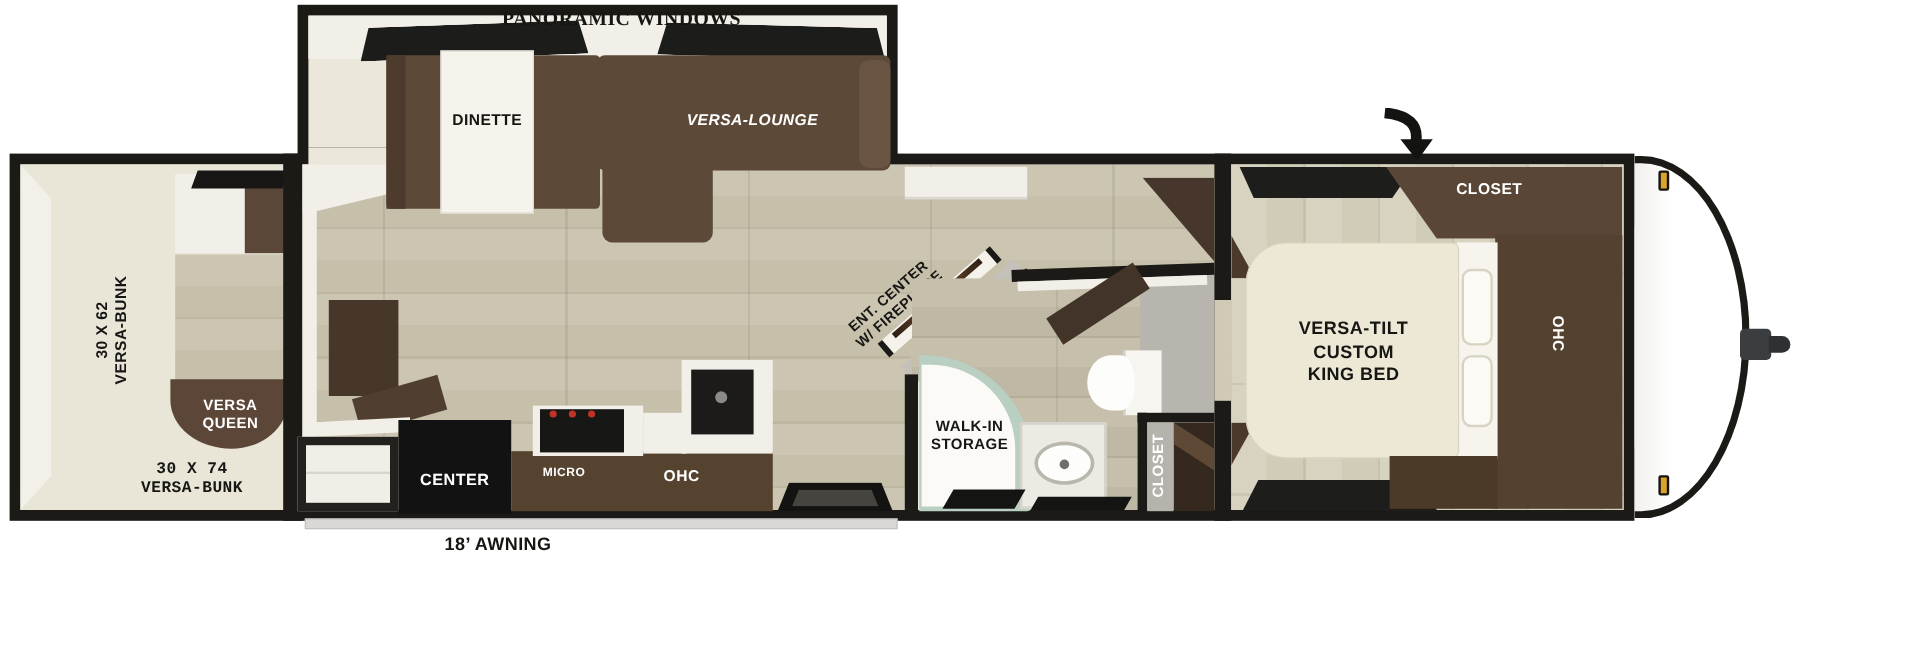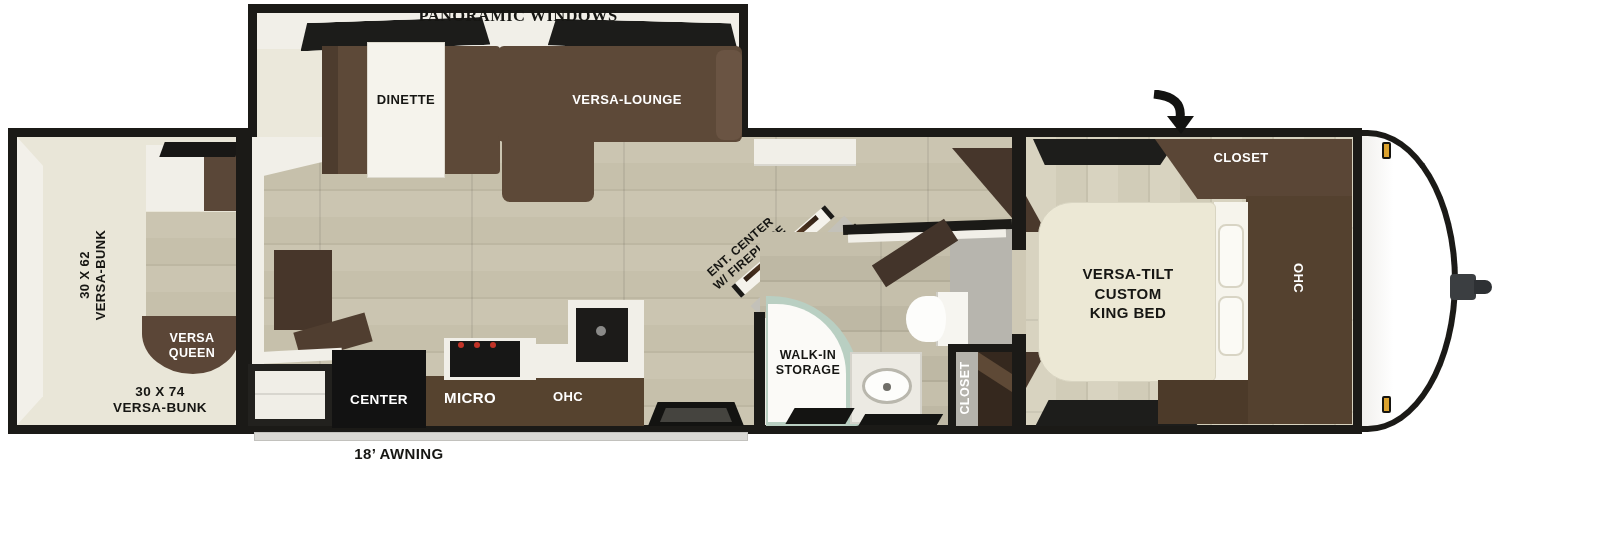--- a/index.html
+++ b/index.html
@@ -44,56 +44,56 @@
   <div class="abs planks-h" style="left:146px;top:212px;width:92px;height:112px;"></div>
   <div class="abs white-face" style="left:146px;top:145px;width:92px;height:66px;"></div>
   <div class="abs" style="left:204px;top:145px;width:34px;height:66px;background:#5a4738;"></div>
   <div class="abs" style="left:162px;top:142px;width:76px;height:15px;background:#181715;transform:skewX(-20deg);"></div>
   <div class="abs lbl" style="left:22px;top:255px;width:150px;height:40px;font-size:13px;transform:rotate(-90deg);">30 X 62
 VERSA-BUNK</div>
   <div class="abs" style="left:142px;top:316px;width:98px;height:58px;background:#5b4637;
               border-radius:0 0 48% 52% / 0 0 70% 70%;"></div>
   <div class="abs lbl lbl-w" style="left:147px;top:331px;width:90px;font-size:12.5px;">VERSA
 QUEEN</div>
-  <div class="abs lbl" style="left:95px;top:384px;width:130px;font-size:13.5px;">30 X 74
+  <div class="abs lbl" style="left:95px;top:384px;width:130px;font-size:13.5px;font-family:Liberation Mono, monospace;">30 X 74
 VERSA-BUNK</div>
 
   <div class="abs wall" style="left:236px;top:128px;width:16px;height:306px;"></div>
 
   <div class="abs white-face" style="left:252px;top:137px;width:12px;height:288px;"></div>
   <div class="abs white-face" style="left:252px;top:137px;width:88px;height:40px;
               clip-path:polygon(0 0,100% 0,100% 52%,8% 100%,0 100%);"></div>
   <div class="abs" style="left:274px;top:250px;width:58px;height:80px;background:#47362a;"></div>
   <div class="abs" style="left:296px;top:322px;width:74px;height:30px;background:#503e30;transform:rotate(-16deg);"></div>
   <div class="abs white-face" style="left:254px;top:350px;width:88px;height:12px;transform:rotate(-3deg);"></div>
   <div class="abs" style="left:248px;top:364px;width:84px;height:62px;background:#f0eee7;border:7px solid #22211e;"></div>
   <div class="abs" style="left:255px;top:393px;width:70px;height:2px;background:#d8d6cf;"></div>
 
   <div class="abs" style="left:322px;top:46px;width:178px;height:128px;background:#5d4938;border-radius:4px;"></div>
   <div class="abs" style="left:322px;top:46px;width:16px;height:128px;background:#4d3c2e;"></div>
   <div class="abs" style="left:367px;top:42px;width:78px;height:136px;background:#f5f3ec;border:1px solid #dddacf;"></div>
   <div class="abs lbl" style="left:367px;top:92px;width:78px;font-size:13px;">DINETTE</div>
   <div class="abs" style="left:498px;top:46px;width:244px;height:96px;background:#5d4938;border-radius:6px;"></div>
   <div class="abs" style="left:716px;top:50px;width:26px;height:90px;background:#6a5443;border-radius:8px;"></div>
   <div class="abs" style="left:502px;top:140px;width:92px;height:62px;background:#5d4938;border-radius:0 0 8px 8px;"></div>
-  <div class="abs lbl lbl-w" style="left:542px;top:92px;width:170px;font-size:13px;">VERSA-LOUNGE</div>
+  <div class="abs lbl lbl-w" style="left:542px;top:92px;width:170px;font-size:13px;font-style:italic;">VERSA-LOUNGE</div>
 
   <div class="abs" style="left:332px;top:350px;width:94px;height:78px;background:#121212;"></div>
   <div class="abs lbl lbl-w" style="left:332px;top:392px;width:94px;font-size:13.5px;">CENTER</div>
   <div class="abs" style="left:426px;top:376px;width:218px;height:50px;background:#56432f;"></div>
   <div class="abs white-face" style="left:444px;top:338px;width:92px;height:42px;"></div>
   <div class="abs" style="left:450px;top:341px;width:70px;height:36px;background:#171716;"></div>
   <div class="abs" style="left:458px;top:342px;width:6px;height:6px;border-radius:50%;background:#c13327;"></div>
   <div class="abs" style="left:474px;top:342px;width:6px;height:6px;border-radius:50%;background:#c13327;"></div>
   <div class="abs" style="left:490px;top:342px;width:6px;height:6px;border-radius:50%;background:#c13327;"></div>
   <div class="abs white-face" style="left:536px;top:344px;width:36px;height:34px;"></div>
   <div class="abs white-face" style="left:568px;top:300px;width:76px;height:78px;"></div>
   <div class="abs" style="left:576px;top:308px;width:52px;height:54px;background:#1c1b19;"></div>
   <div class="abs" style="left:596px;top:326px;width:10px;height:10px;border-radius:50%;background:#8a8a88;"></div>
-  <div class="abs lbl lbl-w" style="left:430px;top:389px;width:80px;font-size:15px;">MICRO</div>
+  <div class="abs lbl lbl-w" style="left:430px;top:389px;width:80px;font-size:10px;">MICRO</div>
   <div class="abs lbl lbl-w" style="left:528px;top:389px;width:80px;font-size:13px;">OHC</div>
 
   <div class="abs" style="left:648px;top:402px;width:96px;height:24px;background:#131311;
               clip-path:polygon(10% 0,90% 0,100% 100%,0 100%);"></div>
   <div class="abs" style="left:660px;top:408px;width:72px;height:14px;background:#45443f;
               clip-path:polygon(8% 0,92% 0,100% 100%,0 100%);"></div>
 
   <div class="abs" style="left:737px;top:259px;width:130px;height:13px;background:#c3c1b9;transform:rotate(-44deg);"></div>
   <div class="abs wall" style="left:745px;top:268px;width:132px;height:10px;transform:rotate(-44deg);"></div>
   <div class="abs" style="left:721px;top:244px;width:124px;height:15px;background:#f4f2eb;
@@ -185,15 +185,15 @@
               border:2px solid #15140f;border-radius:2px;"></div>
   <div class="abs" style="left:1450px;top:274px;width:26px;height:26px;background:#3b3e41;border-radius:4px;"></div>
   <div class="abs" style="left:1474px;top:280px;width:18px;height:14px;background:#2e3134;border-radius:0 7px 7px 0;"></div>
 
   <svg class="abs" style="left:1150px;top:90px;" width="48" height="44" viewBox="0 0 48 44">
     <path d="M4 4 C 24 6, 32 14, 30 28" fill="none" stroke="#131311" stroke-width="9"></path>
     <polygon points="17,26 44,26 31,44" fill="#131311"></polygon>
   </svg>
 
   <div class="abs" style="left:254px;top:432px;width:494px;height:9px;background:#d9d8d4;border:1px solid #c2c1bd;"></div>
-  <div class="abs lbl" style="left:329px;top:445px;width:140px;font-size:15px;">18’ AWNING</div>
+  <div class="abs lbl" style="left:345px;top:445px;width:140px;font-size:15px;">18’ AWNING</div>
 
 </div>
 
 </body></html>

